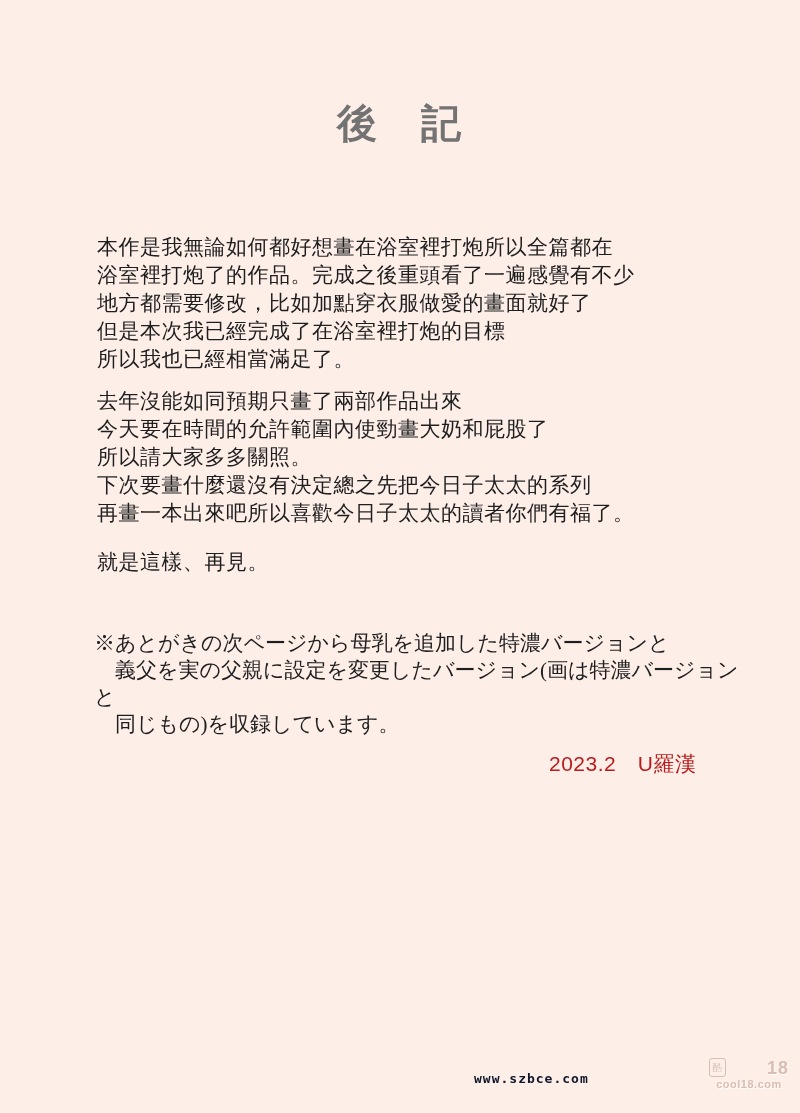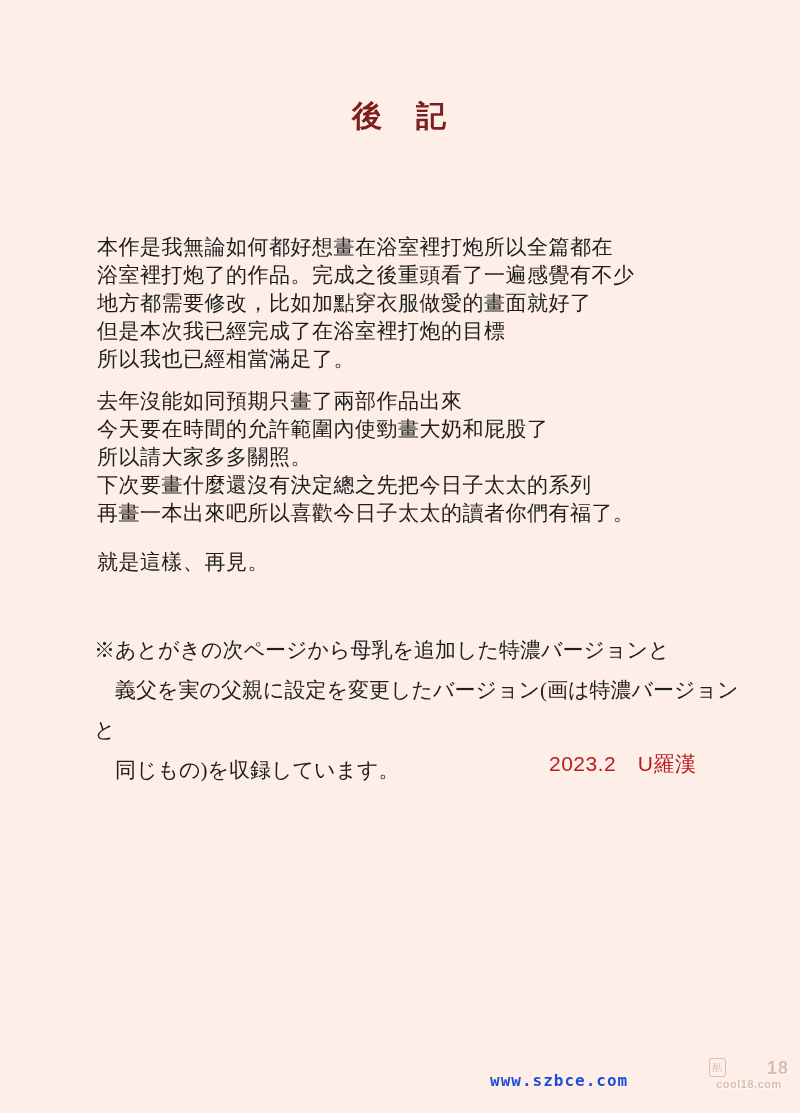--- a/index.html
+++ b/index.html
@@ -19,24 +19,24 @@
     overflow: hidden;
     color: #1e1e1e;
   }
   .title {
     position: absolute;
     top: 96px;
     left: 0;
     width: 800px;
     margin: 0;
     text-align: center;
-    font-size: 30px;
+    font-size: 40px;
     font-weight: 600;
     letter-spacing: 2px;
-    color: #7f1d1d;
+    color: #737373;
     font-family: "Liberation Sans", sans-serif;
   }
   .para {
     position: absolute;
     left: 97px;
     width: 640px;
     font-size: 21px;
     font-weight: 500;
     line-height: 28px;
     white-space: pre-line;
@@ -47,21 +47,21 @@
   .p2 { top: 233px; }
   .p3 { top: 387px; }
   .p4 { top: 548px; }
   .note {
     position: absolute;
     left: 94px;
     top: 630px;
     width: 660px;
     font-family: "Liberation Serif", serif;
     font-size: 21px;
-    line-height: 40px;
+    line-height: 27px;
     white-space: pre-line;
     color: #1e1e1e;
   }
   .signature {
     position: absolute;
     left: 549px;
     top: 750px;
     font-size: 21px;
     font-weight: 500;
     letter-spacing: 0.5px;
@@ -82,27 +82,27 @@
     letter-spacing: 1px;
   }
   .blog-url {
     font-family: "Liberation Sans", sans-serif;
     font-weight: 500;
     color: #1e1e1e;
     letter-spacing: 0.2px;
   }
   .watermark-red {
     position: absolute;
-    left: 490px;
+    left: 474px;
     top: 1071px;
     font-family: "DejaVu Sans Mono", monospace;
     font-weight: bold;
-    font-size: 16px;
+    font-size: 13px;
     letter-spacing: 1px;
-    color: #1d4ed8;
+    color: #0f172a;
   }
   .corner {
     position: absolute;
     right: 5px;
     top: 1058px;
     width: 92px;
     text-align: center;
     color: #d9bdb2;
     text-shadow: 1px 1px 0 rgba(255,255,255,0.9);
     font-family: "Liberation Sans", sans-serif;

